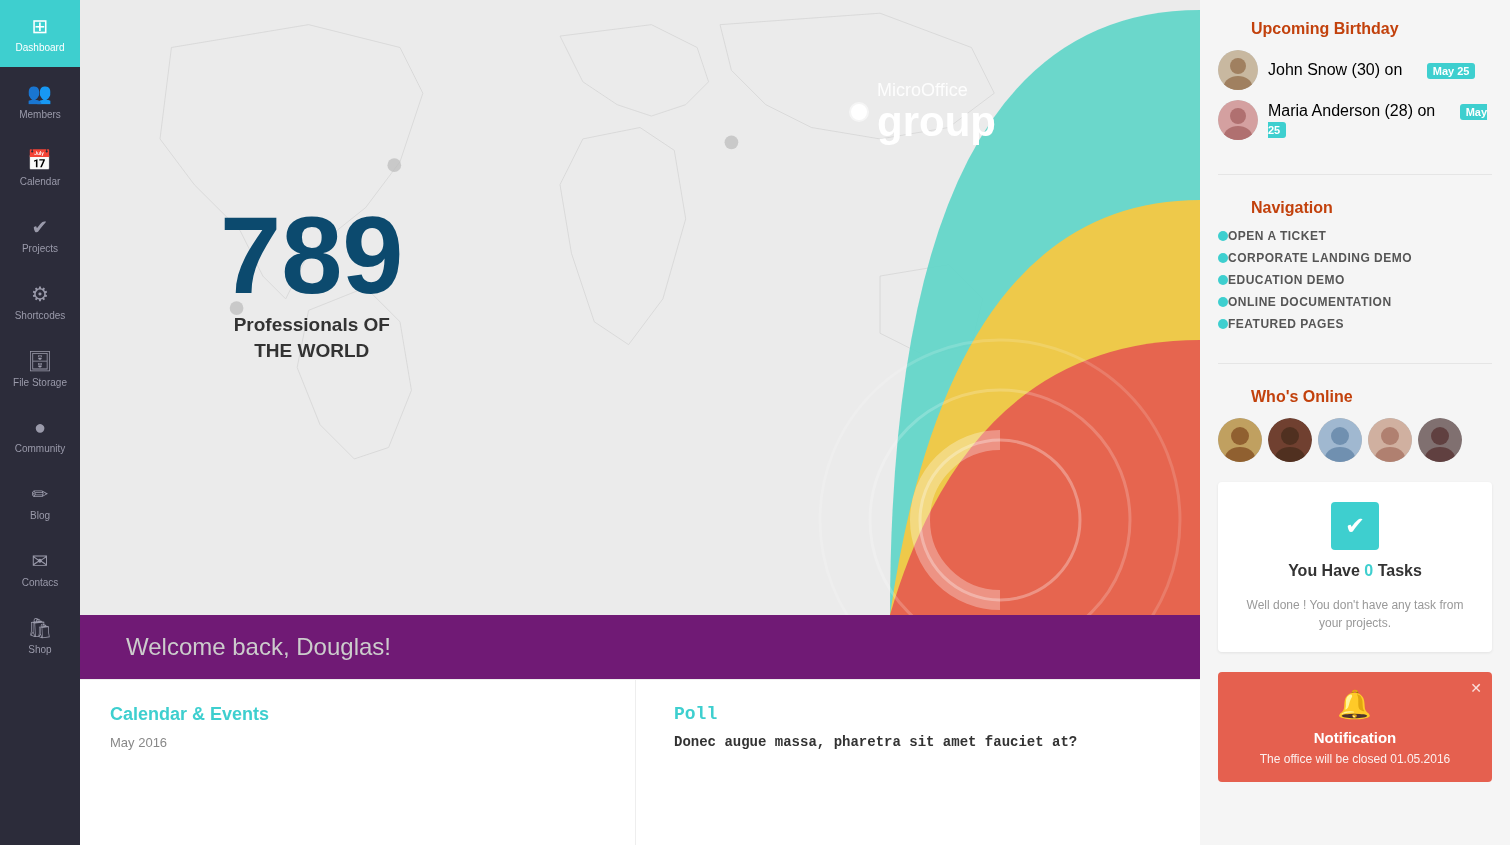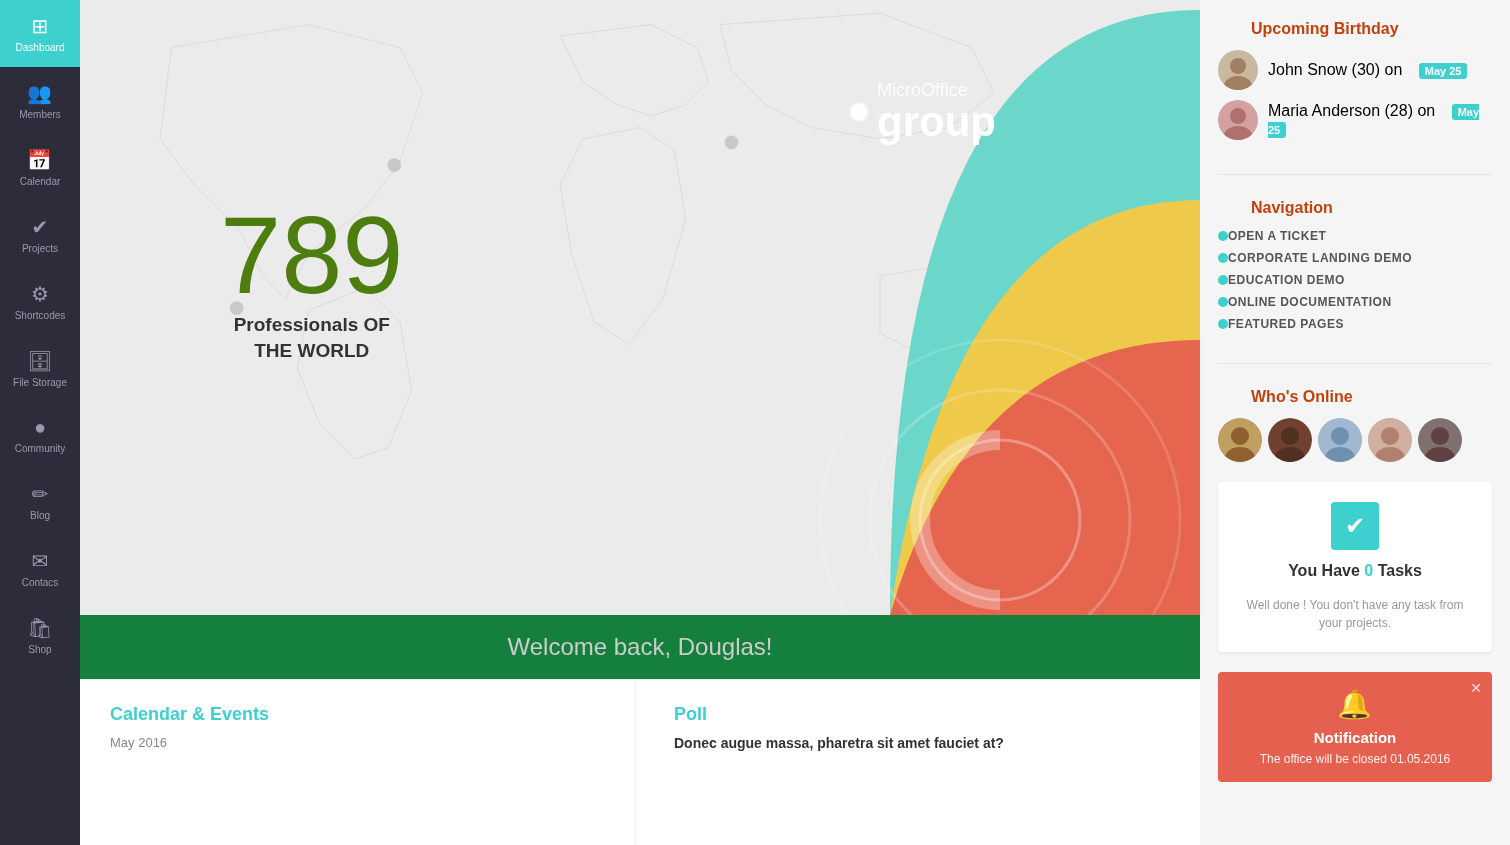--- a/index.html
+++ b/index.html
@@ -67,22 +67,22 @@
 
     
     .stats-overlay {
       position: absolute;
       left: 140px;
       top: 200px;
       z-index: 10;
     }
     .stats-number {
       font-size: 110px;
-      font-weight: 400;
-      color: #4d7c0f;
+      font-weight: 700;
+      color: #0c4a6e;
       line-height: 1;
     }
     .stats-label {
       font-size: 19px;
       font-weight: 700;
       color: #333;
       text-align: center;
       margin-top: 4px;
     }
 
@@ -103,42 +103,41 @@
       background: white;
       border: 3px solid white;
       box-shadow: 0 0 0 2px rgba(255,255,255,0.5);
     }
     .brand-text { color: white; }
     .brand-text .sub { font-size: 18px; opacity: 0.9; }
     .brand-text .main { font-size: 42px; font-weight: 700; line-height: 1; }
 
     
     .welcome-bar {
-      background: #15803d;
-      padding: 18px 34px;
+      background: #701a75;
+      padding: 18px 46px;
       font-size: 24px;
       color: #ccc;
       font-weight: 300;
-      text-align: center;
     }
 
     
     .content-grid {
       display: grid;
       grid-template-columns: 1fr 1fr;
       gap: 8px;
       background: white;
       flex: 1;
       border-top: 1px solid #eee;
     }
     .content-card {
       padding: 24px 30px;
       border-right: 1px solid #eee;
     }
-    .content-card:last-child { border-right: none; }
+    .content-card:last-child { border-right: none; font-family: Liberation Mono, monospace; }
     .card-title {
       font-size: 18px;
       font-weight: 600;
       color: #3ecfcf;
       margin-bottom: 10px;
     }
     .card-subtitle {
       font-size: 13px;
       color: #888;
       margin-bottom: 8px;
@@ -191,21 +190,21 @@
       justify-content: center;
       font-size: 16px;
     }
     .birthday-badge {
       background: #3ecfcf;
       color: white;
       font-size: 11px;
       font-weight: 700;
       padding: 2px 6px;
       border-radius: 3px;
-      margin-left: 12px;
+      margin-left: 20px;
     }
 
     
     .nav-link {
       display: flex;
       align-items: center;
       gap: 0;
       font-size: 12px;
       font-weight: 700;
       color: #555;

